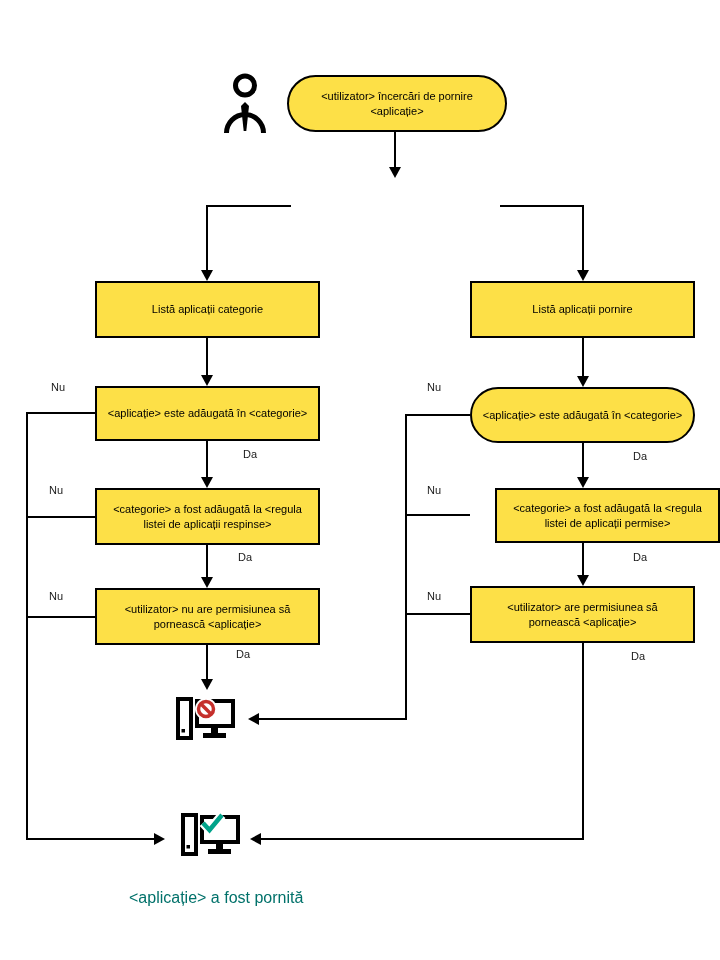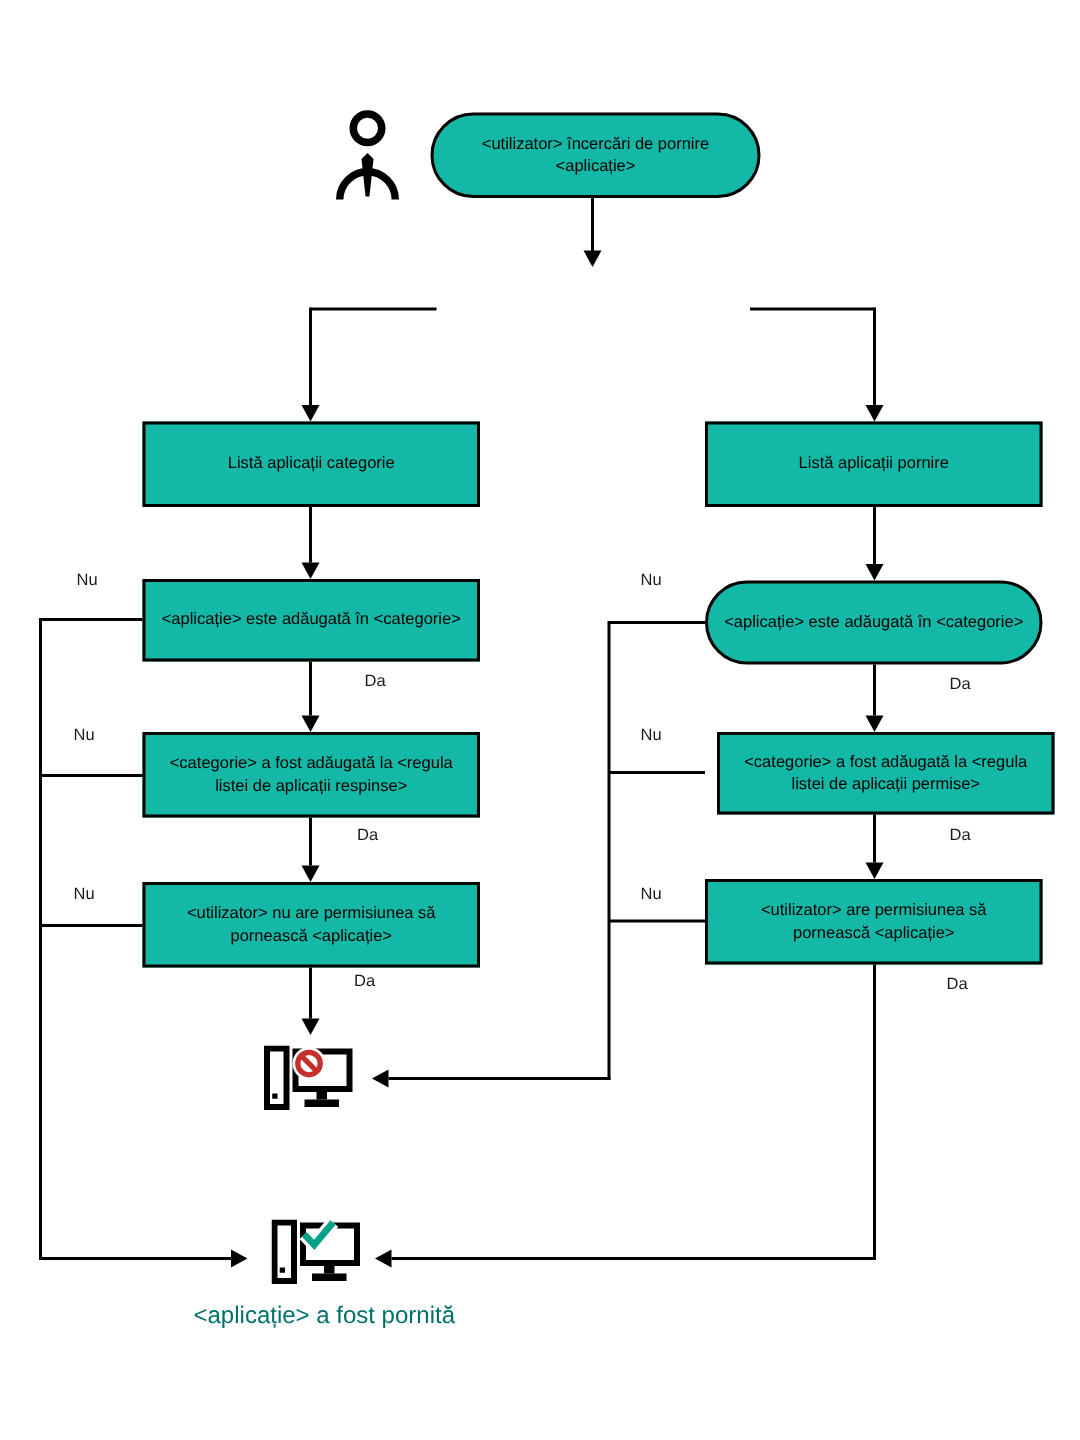--- a/index.html
+++ b/index.html
@@ -3,37 +3,37 @@
 <meta charset="utf-8">
 <style>
   html,body{margin:0;padding:0;background:#fff;}
   .stage{
     position:relative;width:720px;height:960px;background:#fff;overflow:hidden;
     font-family:"Liberation Sans","DejaVu Sans",sans-serif;color:#000;
   }
   
   .node{
     position:absolute;display:flex;align-items:center;justify-content:center;
-    text-align:center;font-size:11px;line-height:1.35;background:#14b8a6;
+    text-align:center;font-size:11px;line-height:1.35;background:#fde047;
     border:2px solid #000;box-sizing:border-box;padding:4px 10px;
   }
   .stadium{border-radius:29px;}
   
   .v{position:absolute;width:2px;background:#000;}
   .h{position:absolute;height:2px;background:#000;}
   
   .ad{position:absolute;width:0;height:0;border-left:6px solid transparent;border-right:6px solid transparent;border-top:11px solid #000;}
   .al{position:absolute;width:0;height:0;border-top:6px solid transparent;border-bottom:6px solid transparent;border-right:11px solid #000;}
   .ar{position:absolute;width:0;height:0;border-top:6px solid transparent;border-bottom:6px solid transparent;border-left:11px solid #000;}
   
   .lbl{position:absolute;font-size:11px;color:#1a1a1a;}
   
   .caption{position:absolute;font-size:16px;}
   .caption.blocked{color:var(--denied-text,#c0504d);}
-  .caption.started{color:var(--started-text,#00716a);}
+  .caption.started{color:var(--started-text,#00716a);margin-top:20px;}
   .icon{position:absolute;}
 </style>
 </head>
 <body>
 
 <div class="stage">
 
   <svg class="icon" style="left:223px;top:72px" width="44" height="62" viewBox="0 0 44 62">
     <circle cx="22" cy="13.5" r="9.5" fill="none" stroke="#000" stroke-width="5"></circle>
     <path d="M3.5 61 A18.5 18.5 0 0 1 40.5 61" fill="none" stroke="#000" stroke-width="5"></path>
@@ -46,21 +46,21 @@
   <div class="node" style="left:95px;top:281px;width:225px;height:57px">Listă aplicații categorie</div>
 
   <div class="node" style="left:470px;top:281px;width:225px;height:57px">Listă aplicații pornire</div>
 
   <div class="node" style="left:95px;top:386px;width:225px;height:55px">&lt;aplicație&gt; este adăugată în &lt;categorie&gt;</div>
 
   <div class="node stadium" style="left:470px;top:387px;width:225px;height:56px">&lt;aplicație&gt; este adăugată în &lt;categorie&gt;</div>
 
   <div class="node" style="left:95px;top:488px;width:225px;height:57px">&lt;categorie&gt; a fost adăugată la &lt;regula listei de aplicații respinse&gt;</div>
 
-  <div class="node" style="left:478px;top:488px;width:225px;height:55px">&lt;categorie&gt; a fost adăugată la &lt;regula listei de aplicații permise&gt;</div>
+  <div class="node" style="left:495px;top:488px;width:225px;height:55px">&lt;categorie&gt; a fost adăugată la &lt;regula listei de aplicații permise&gt;</div>
 
   <div class="node" style="left:470px;top:586px;width:225px;height:57px">&lt;utilizator&gt; are permisiunea să pornească &lt;aplicație&gt;</div>
 
   <div class="node" style="left:95px;top:588px;width:225px;height:57px">&lt;utilizator&gt; nu are permisiunea să pornească &lt;aplicație&gt;</div>
 
   <div class="v" style="left:394px;top:132px;height:36px"></div>
   <div class="v" style="left:206px;top:205px;height:65px"></div>
   <div class="v" style="left:582px;top:205px;height:65px"></div>
   <div class="v" style="left:206px;top:338px;height:37px"></div>
   <div class="v" style="left:582px;top:338px;height:38px"></div>

